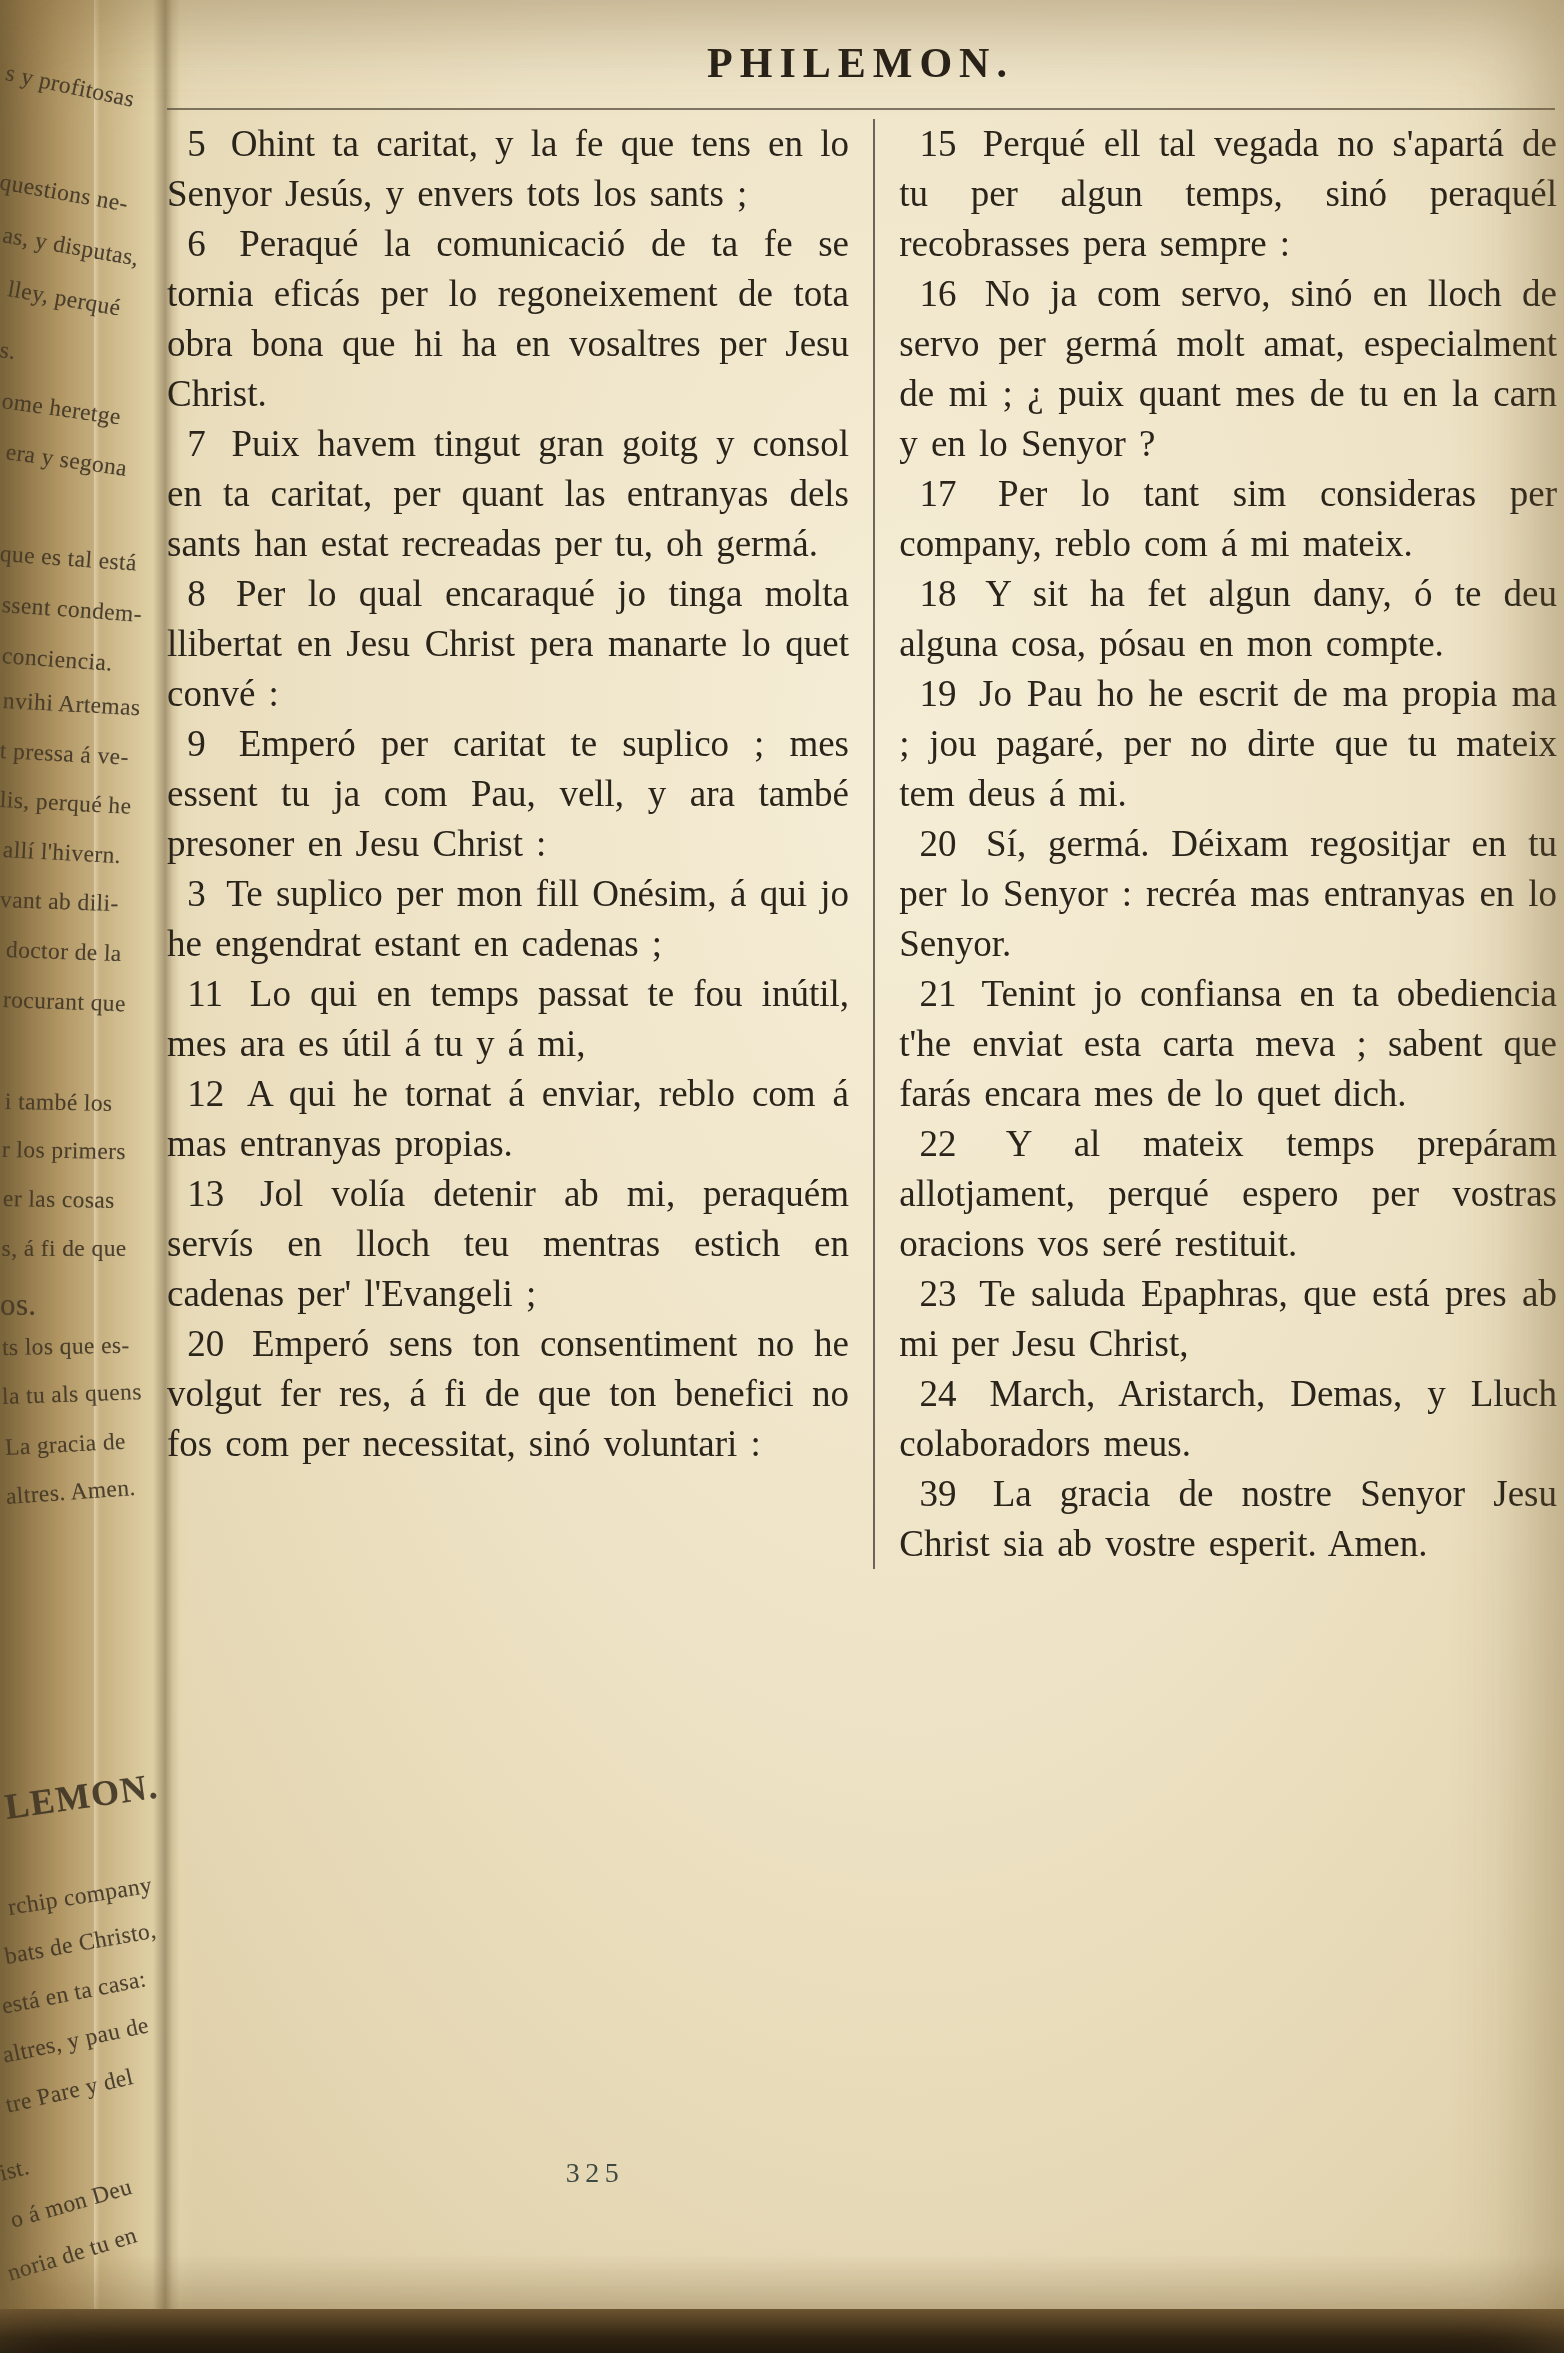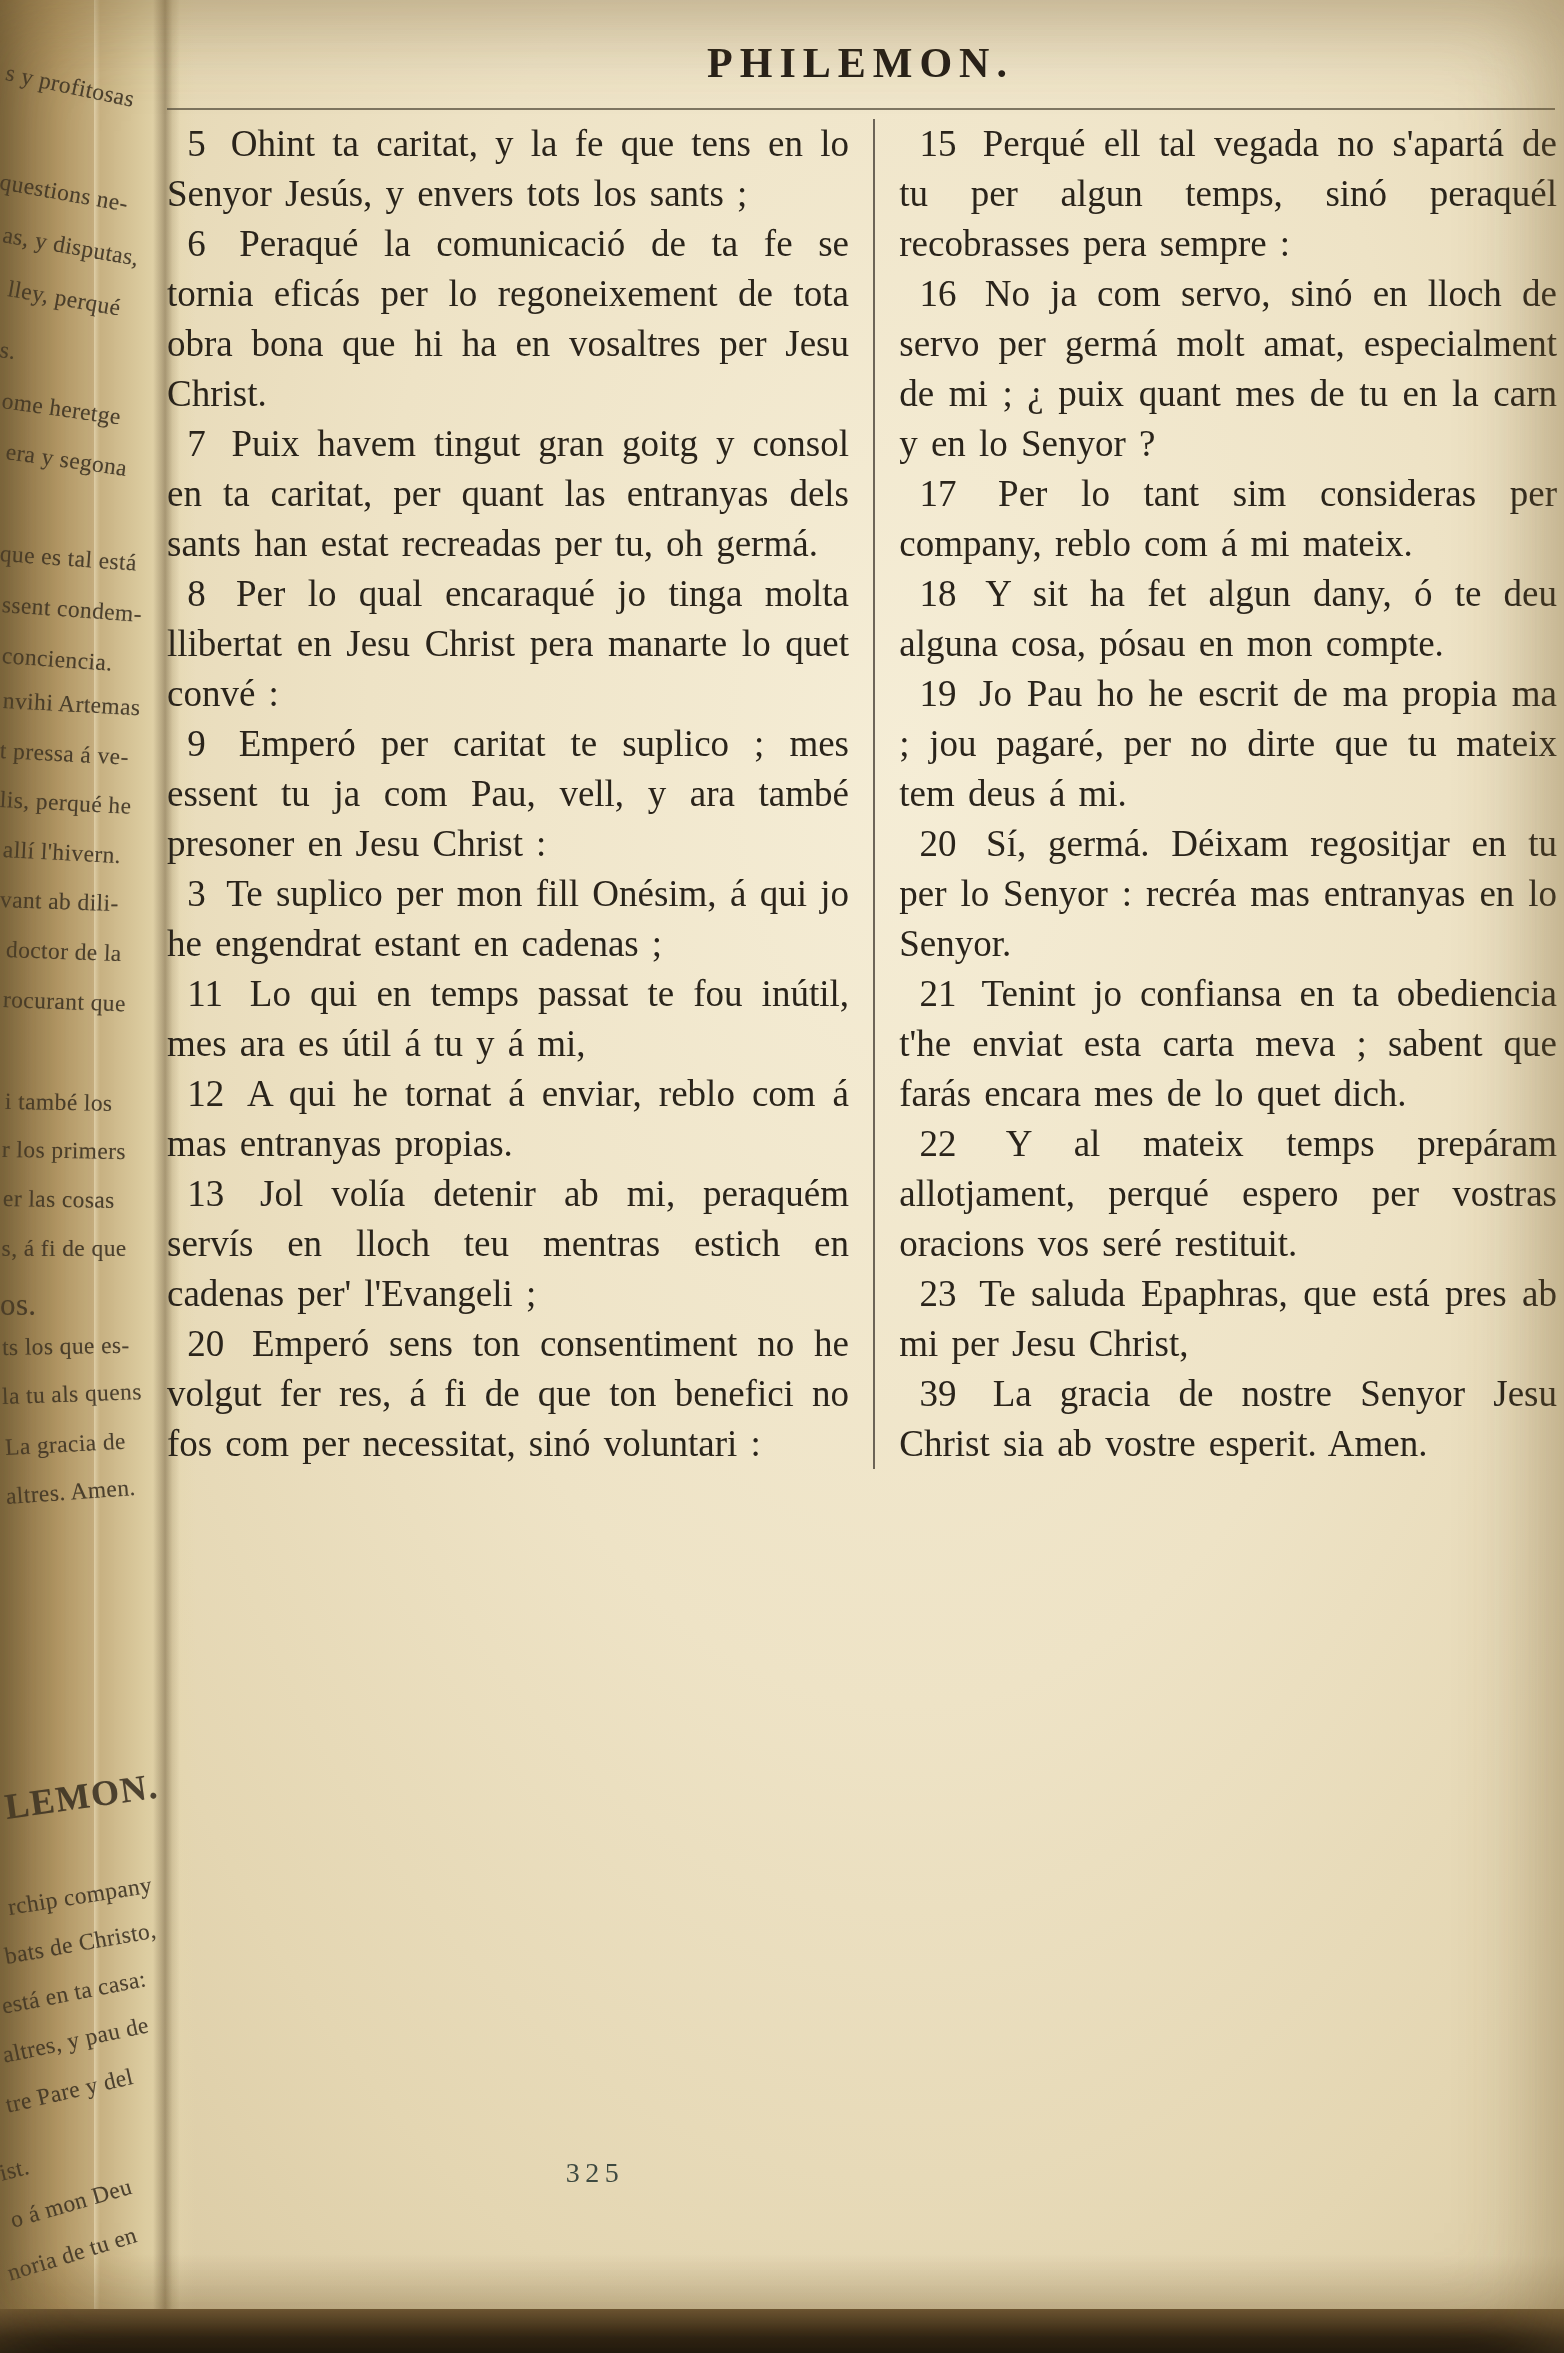--- a/index.html
+++ b/index.html
@@ -146,20 +146,21 @@
     <div class="col">
         <p class="verse"><span class="vnum">15</span> <span>Perqué ell tal vegada no s'apartá de tu per algun temps, sinó peraquél recobrasses pera sempre :</span></p>
         <p class="verse"><span class="vnum">16</span> <span>No ja com servo, sinó en lloch de servo per germá molt amat, especialment de mi ; ¿ puix quant mes de tu en la carn y en lo Senyor ?</span></p>
         <p class="verse"><span class="vnum">17</span> <span>Per lo tant sim consideras per company, reblo com á mi mateix.</span></p>
         <p class="verse"><span class="vnum">18</span> <span>Y sit ha fet algun dany, ó te deu alguna cosa, pósau en mon compte.</span></p>
         <p class="verse"><span class="vnum">19</span> <span>Jo Pau ho he escrit de ma propia ma ;  jou pagaré, per no dirte que tu mateix tem deus á mi.</span></p>
         <p class="verse"><span class="vnum">20</span> <span>Sí, germá.  Déixam regositjar en tu per lo Senyor : recréa mas entranyas en lo Senyor.</span></p>
         <p class="verse"><span class="vnum">21</span> <span>Tenint jo confiansa en ta obediencia t'he enviat esta carta meva ; sabent que farás encara mes de lo quet dich.</span></p>
         <p class="verse"><span class="vnum">22</span> <span>Y al mateix temps prepáram allotjament, perqué espero per vostras oracions vos seré restituit.</span></p>
         <p class="verse"><span class="vnum">23</span> <span>Te saluda Epaphras, que está pres ab mi per Jesu Christ,</span></p>
+        <p class="verse"><span class="vnum">24</span> <span>March, Aristarch, Demas, y Lluch colaboradors meus.</span></p>
         <p class="verse"><span class="vnum">39</span> <span>La gracia de nostre Senyor Jesu Christ sia ab vostre esperit. Amen.</span></p>
       </div>
   </div>
 
   <div class="page-number">325</div>
 
   <div class="bottom-curl"></div>
   <div class="bottom-edge"></div>
   <div class="vignette"></div>
 </div>

